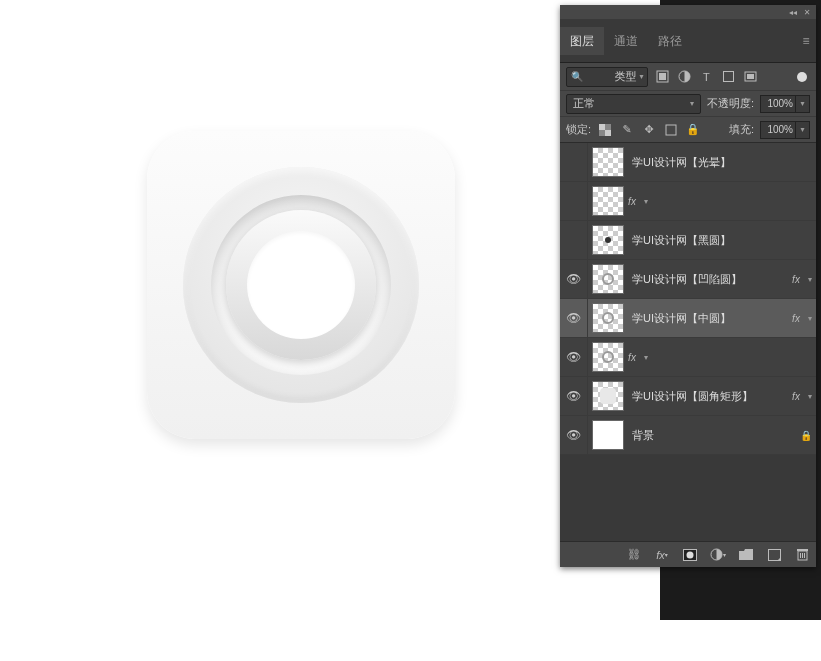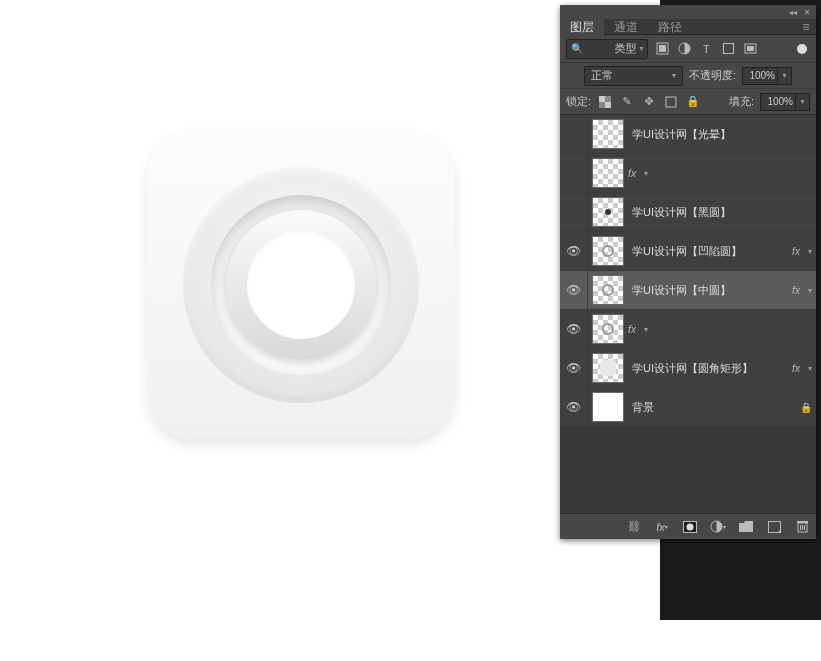--- a/index.html
+++ b/index.html
@@ -13,34 +13,34 @@
 .ring-mid { position: absolute; left: 50%; top: 50%; width: 150px; height: 150px; margin-left: -75px; margin-top: -75px; border-radius: 50%; background: linear-gradient(180deg, #fafafa, #d8d8d8); box-shadow: 0 3px 6px rgba(0,0,0,0.12); }
 .ring-center { position: absolute; left: 50%; top: 50%; width: 108px; height: 108px; margin-left: -54px; margin-top: -54px; border-radius: 50%; background: #fff; box-shadow: inset 0 2px 4px rgba(0,0,0,0.04); }
 
 
 .darkstrip { position: absolute; left: 660px; top: 0; width: 161px; height: 620px; background: #1b1b1b; }
 
 
 .panel { position: absolute; left: 560px; top: 5px; width: 256px; background: #474747; color: #ccc; box-shadow: 0 2px 6px rgba(0,0,0,0.5); }
 .panel-top { height: 14px; background: #474747; display: flex; justify-content: flex-end; align-items: center; padding-right: 4px; gap: 4px; }
 .tinybtn { width: 10px; height: 10px; display: flex; align-items: center; justify-content: center; font-size: 8px; color: #aaa; cursor: pointer; }
-.tabs { height: 16px; background: #393939; display: flex; align-items: center; border-bottom: 1px solid #222; }
+.tabs { height: 44px; background: #393939; display: flex; align-items: center; border-bottom: 1px solid #222; }
 .tab { padding: 0 10px; height: 28px; line-height: 28px; font-size: 12px; color: #999; cursor: pointer; }
 .tab.active { background: #474747; color: #ddd; }
 .tabs-menu { margin-left: auto; width: 20px; text-align: center; font-size: 12px; color: #999; cursor: pointer; }
 
 .row1 { height: 28px; display: flex; align-items: center; padding: 0 6px; gap: 6px; border-bottom: 1px solid #3a3a3a; }
 .filter-select { display: flex; align-items: center; background: #3a3a3a; border: 1px solid #222; height: 20px; border-radius: 2px; padding: 0 4px; gap: 3px; cursor: pointer; }
 .filter-select .lbl { font-size: 11px; color: #ccc; margin-left: 28px; }
 .chev { font-size: 8px; color: #999; }
 .ficon { width: 16px; height: 16px; display: flex; align-items: center; justify-content: center; font-size: 11px; color: #bbb; cursor: pointer; }
 .spacer { flex: 1; }
 .dot { width: 10px; height: 10px; border-radius: 50%; background: #ddd; }
 
-.row2 { height: 26px; display: flex; align-items: center; padding: 0 24px; gap: 6px; border-bottom: 1px solid #3a3a3a; font-size: 11px; }
+.row2 { height: 26px; display: flex; align-items: center; padding: 0 6px; gap: 6px; border-bottom: 1px solid #3a3a3a; font-size: 11px; }
 .blend-select { flex: 1; display: flex; align-items: center; background: #3a3a3a; border: 1px solid #222; height: 20px; border-radius: 2px; padding: 0 6px; cursor: pointer; justify-content: space-between; }
 .numbox { display: flex; align-items: center; gap: 0; }
 .numbox input { width: 36px; height: 18px; background: #3a3a3a; border: 1px solid #222; color: #ccc; font-size: 10px; text-align: right; padding-right: 2px; }
 .numbox .chevbox { width: 14px; height: 18px; background: #3a3a3a; border: 1px solid #222; border-left: none; display: flex; align-items: center; justify-content: center; cursor: pointer; }
 
 .row3 { height: 26px; display: flex; align-items: center; padding: 0 6px; gap: 6px; border-bottom: 1px solid #2b2b2b; font-size: 11px; }
 .lockicon { width: 16px; height: 16px; display: flex; align-items: center; justify-content: center; font-size: 11px; color: #bbb; cursor: pointer; }
 
 
 .layers { background: #474747; }

